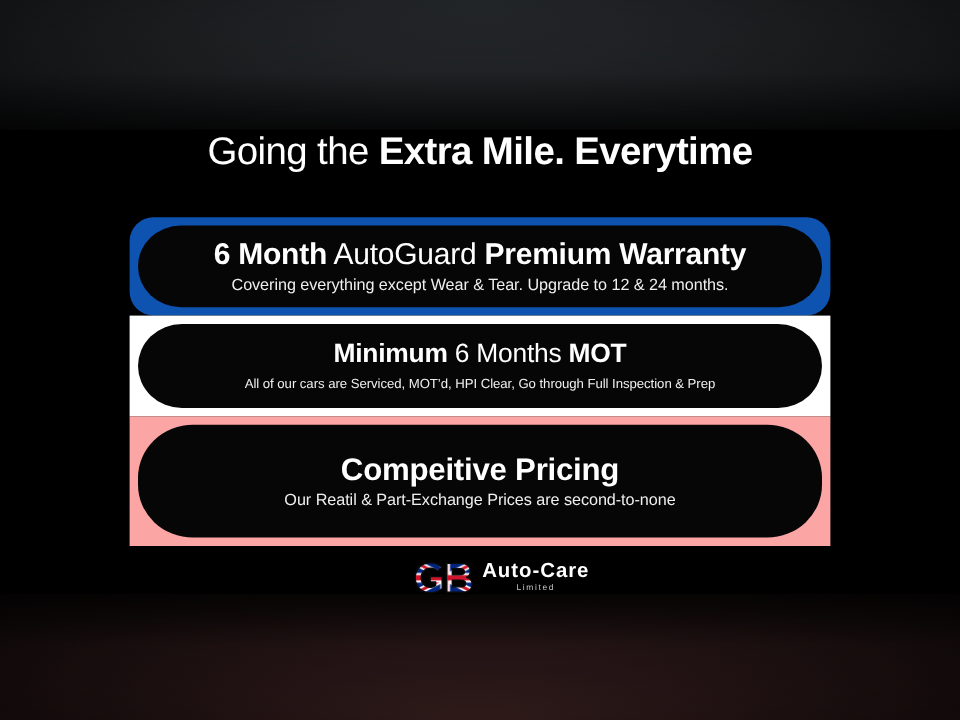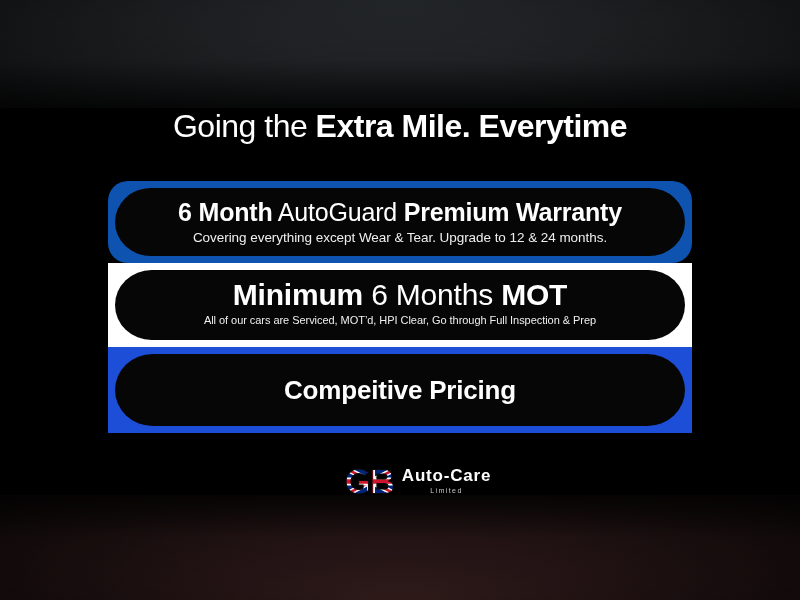--- a/index.html
+++ b/index.html
@@ -76,21 +76,21 @@
     position:absolute; left:108px; top:181px;
     width:584px;
   }
   .banner{
     position:relative;
     width:584px;
     display:block;
   }
   .banner-blue  { height:82px;  background:#0e53b0;border-radius:20px; }
   .banner-white { height:84px;  background:#ffffff; }
-  .banner-red   { height:86px;  background:#1d4ed8; }
+  .banner-red   { height:108px;  background:#fca5a5; }
 
   .banner-inner{
     position:absolute;
     left:7px; right:7px; top:7px; bottom:7px;
     background:#060606;
     border-radius:42px / 40px;
     display:flex;
     flex-direction:column;
     align-items:center;
     justify-content:center;
@@ -113,21 +113,21 @@
     color:#efefef;
     font-size:13.5px;
     line-height:17px;
     font-weight:400;
     letter-spacing:-0.05px;
     white-space:nowrap;
     margin-top:3px;
   }
 
   .banner-blue  .banner-title{ font-size:25px; }
-  .banner-white .banner-title{ font-size:30px; }
+  .banner-white .banner-title{ font-size:22px; }
   .banner-white .banner-sub  { font-size:11px; }
   .banner-red   .banner-title{ font-size:26px; font-weight:700; }
   .banner-red   .banner-sub  { font-size:13.5px; }
 
   
   .logo{
     position:absolute; left:0; top:467px; width:800px;
     display:flex; align-items:center; justify-content:center;
     gap:5px;
     padding-left:36px;
@@ -184,20 +184,21 @@
     <div class="banner banner-white">
       <div class="banner-inner">
         <div class="banner-title"><b>Minimum</b><span> 6 Months </span><b>MOT</b></div>
         <div class="banner-sub">All of our cars are Serviced, MOT’d, HPI Clear, Go through Full Inspection &amp; Prep</div>
       </div>
     </div>
 
     <div class="banner banner-red">
       <div class="banner-inner">
         <div class="banner-title"><b>Compeitive Pricing</b></div>
+        <div class="banner-sub">Our Reatil &amp; Part-Exchange Prices are second-to-none</div>
       </div>
     </div>
 
   </div>
 
   <div class="logo">
 
     <svg class="logo-gb" viewBox="0 0 104 54">
       <defs>
 

